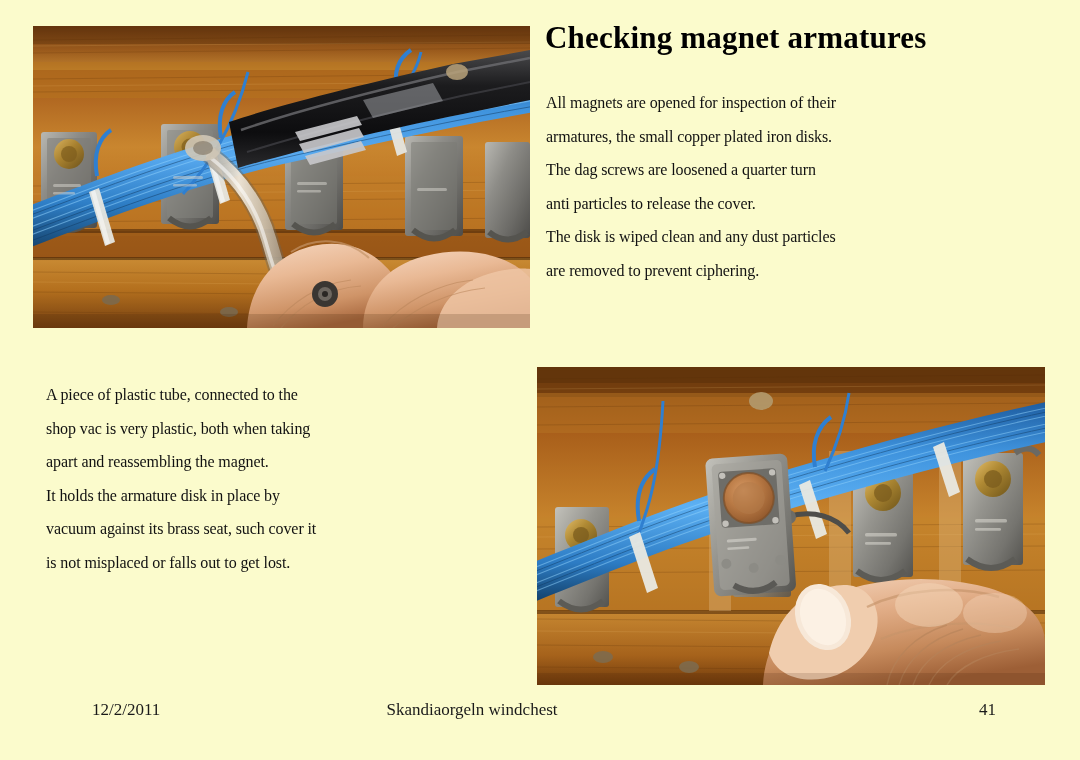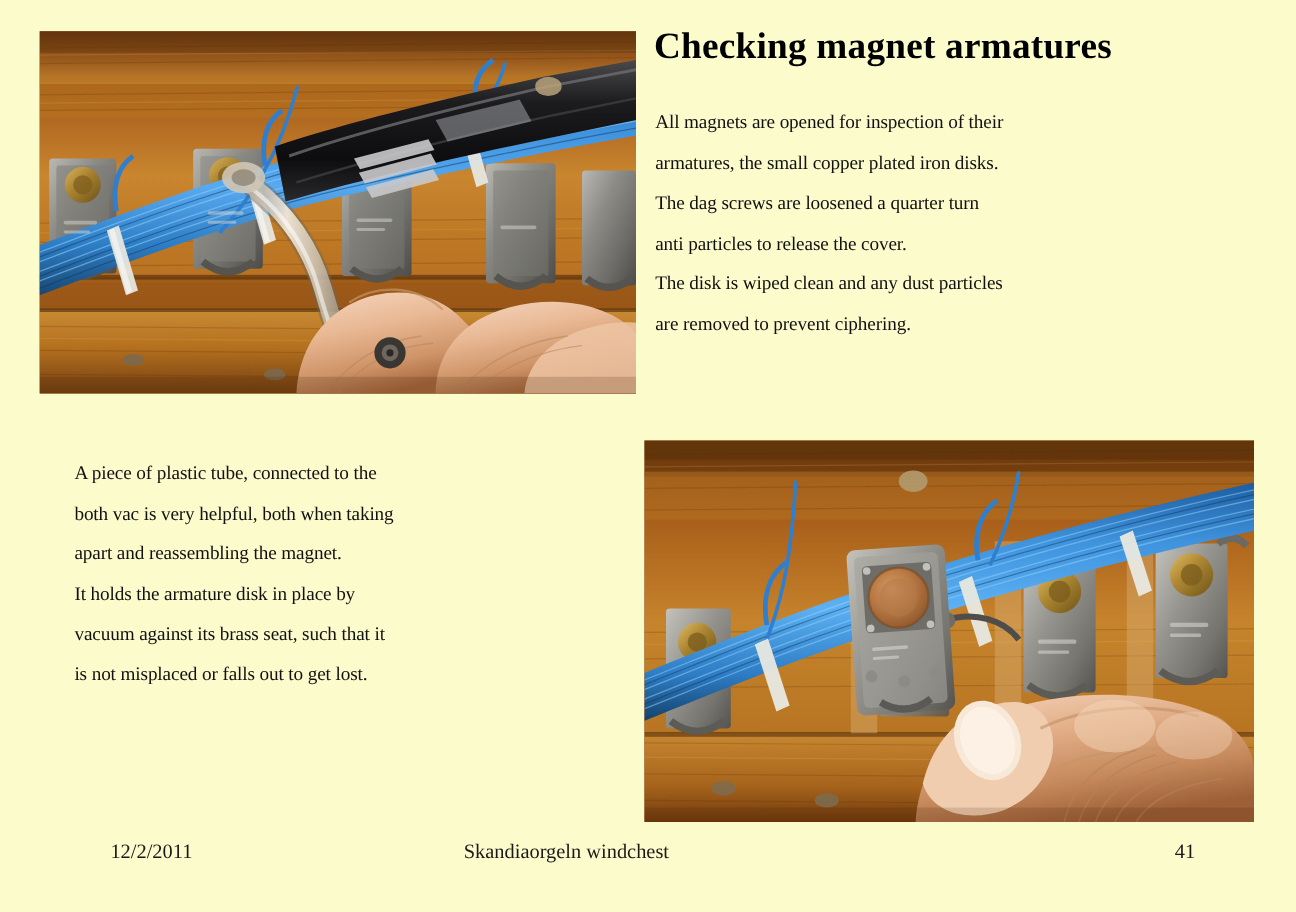--- a/index.html
+++ b/index.html
@@ -49,21 +49,20 @@
   }
   .para-right {
     left: 546px;
     top: 86px;
     width: 510px;
   }
   .para-left {
     left: 46px;
     top: 378px;
     width: 480px;
-    margin-left: 16px;
   }
   .body-text .line { display: block; white-space: nowrap; }
 
   
   .footer {
     position: absolute;
     left: 4px;
     top: 700px;
     width: 1080px;
     height: 24px;
@@ -530,24 +529,24 @@
     <span class="line">All magnets are opened for inspection of their</span>
     <span class="line">armatures, the small copper plated iron disks.</span>
     <span class="line">The dag screws are loosened a quarter turn</span>
     <span class="line">anti particles to release the cover.</span>
     <span class="line">The disk is wiped clean and any dust particles</span>
     <span class="line">are removed to prevent ciphering.</span>
   </div>
 
   <div class="body-text para-left">
     <span class="line">A piece of plastic tube, connected to the</span>
-    <span class="line">both vac is very helpful, both when taking</span>
+    <span class="line">shop vac is very plastic, both when taking</span>
     <span class="line">apart and reassembling the magnet.</span>
     <span class="line">It holds the armature disk in place by</span>
-    <span class="line">vacuum against its brass seat, such that it</span>
+    <span class="line">vacuum against its brass seat, such cover it</span>
     <span class="line">is not misplaced or falls out to get lost.</span>
   </div>
 
   <div class="footer">
     <span class="f-date">12/2/2011</span>
     <span class="f-center">Skandiaorgeln windchest</span>
     <span class="f-page">41</span>
   </div>
 
 </div>

